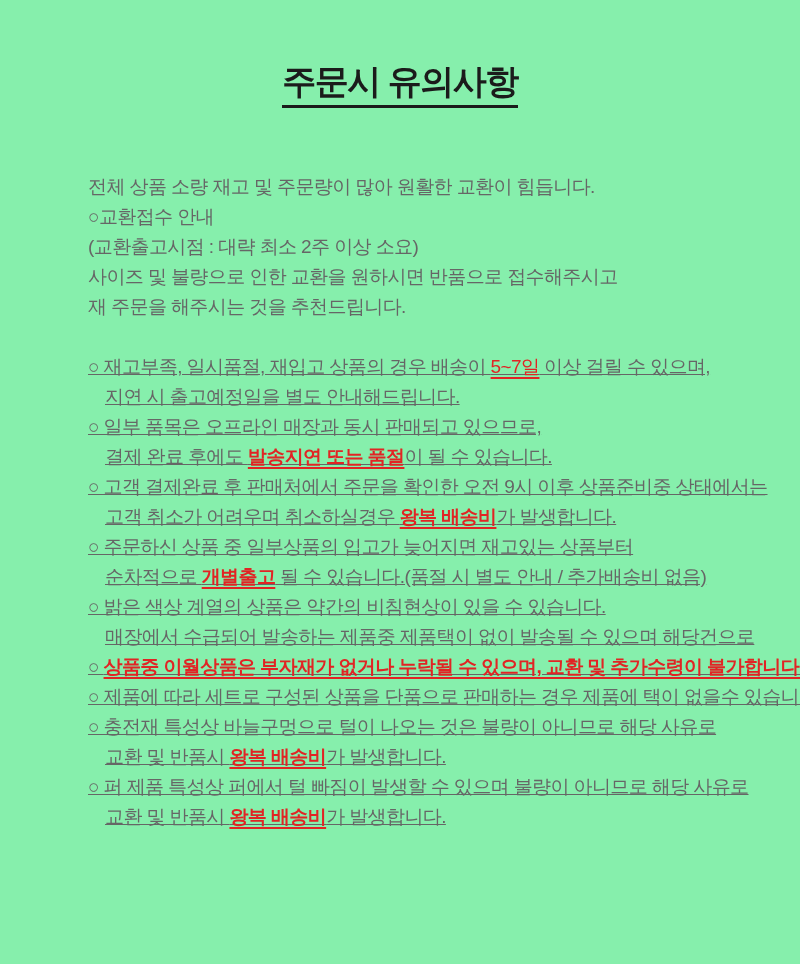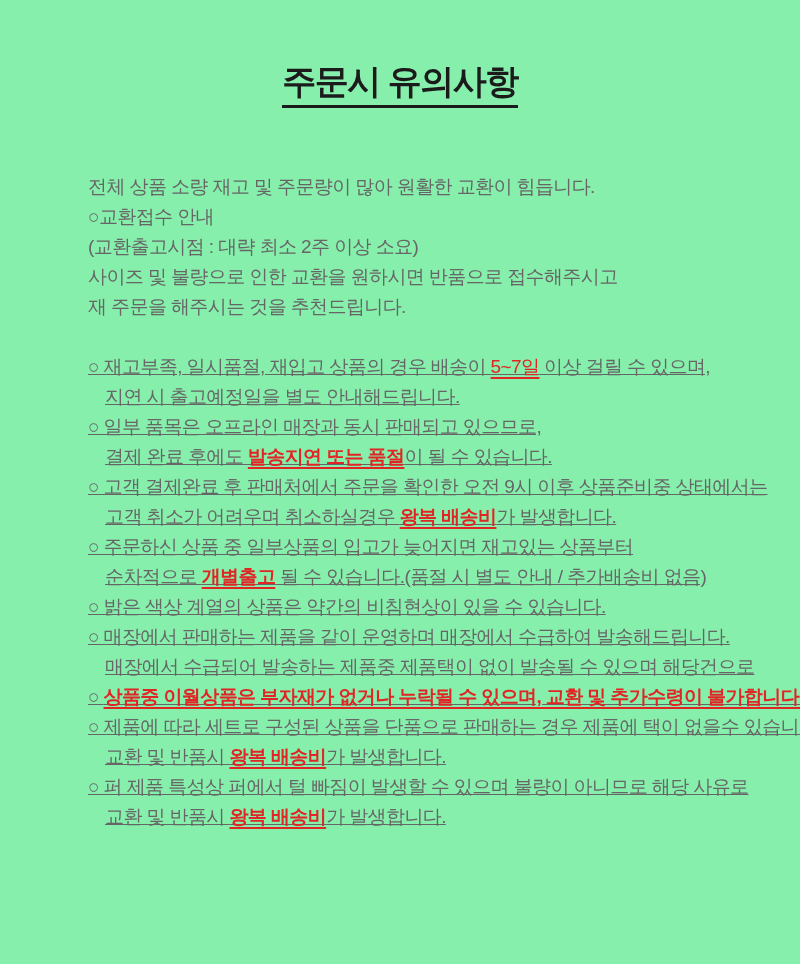--- a/index.html
+++ b/index.html
@@ -79,22 +79,22 @@
       <div class="section">
         <div class="line"><span class="seg">○ 재고부족, 일시품절, 재입고 상품의 경우 배송이 </span><span class="seg red">5~7일</span><span class="seg"> 이상 걸릴 수 있으며,</span></div>
         <div class="line indent"><span class="seg">지연 시 출고예정일을 별도 안내해드립니다.</span></div>
         <div class="line"><span class="seg">○ 일부 품목은 오프라인 매장과 동시 판매되고 있으므로,</span></div>
         <div class="line indent"><span class="seg">결제 완료 후에도 </span><span class="seg red bold">발송지연 또는 품절</span><span class="seg">이 될 수 있습니다.</span></div>
         <div class="line"><span class="seg">○ 고객 결제완료 후 판매처에서 주문을 확인한 오전 9시 이후 상품준비중 상태에서는</span></div>
         <div class="line indent"><span class="seg">고객 취소가 어려우며 취소하실경우 </span><span class="seg red bold">왕복 배송비</span><span class="seg">가 발생합니다.</span></div>
         <div class="line"><span class="seg">○ 주문하신 상품 중 일부상품의 입고가 늦어지면 재고있는 상품부터</span></div>
         <div class="line indent"><span class="seg">순차적으로 </span><span class="seg red bold">개별출고</span><span class="seg"> 될 수 있습니다.(품절 시 별도 안내 / 추가배송비 없음)</span></div>
         <div class="line"><span class="seg">○ 밝은 색상 계열의 상품은 약간의 비침현상이 있을 수 있습니다.</span></div>
-        <div class="line"><span class="seg">○ 매장에서 판매하는 제품을 같이 운영하며 매장에서 수급하여 발송해드립니다.</span></div>
         <div class="line indent"><span class="seg">매장에서 수급되어 발송하는 제품중 제품택이 없이 발송될 수 있으며 해당건으로</span></div>
         <div class="line"><span class="seg">○ </span><span class="seg red bold">상품중 이월상품은 부자재가 없거나 누락될 수 있으며, 교환 및 추가수령이 불가합니다.</span></div>
         <div class="line"><span class="seg">○ 제품에 따라 세트로 구성된 상품을 단품으로 판매하는 경우 제품에 택이 없을수 있습니다.</span></div>
+        <div class="line"><span class="seg">○ 충전재 특성상 바늘구멍으로 털이 나오는 것은 불량이 아니므로 해당 사유로</span></div>
         <div class="line indent"><span class="seg">교환 및 반품시 </span><span class="seg red bold">왕복 배송비</span><span class="seg">가 발생합니다.</span></div>
         <div class="line"><span class="seg">○ 퍼 제품 특성상 퍼에서 털 빠짐이 발생할 수 있으며 불량이 아니므로 해당 사유로</span></div>
         <div class="line indent"><span class="seg">교환 및 반품시 </span><span class="seg red bold">왕복 배송비</span><span class="seg">가 발생합니다.</span></div>
       </div>
     </div>
 </div>
 
 </body></html>

